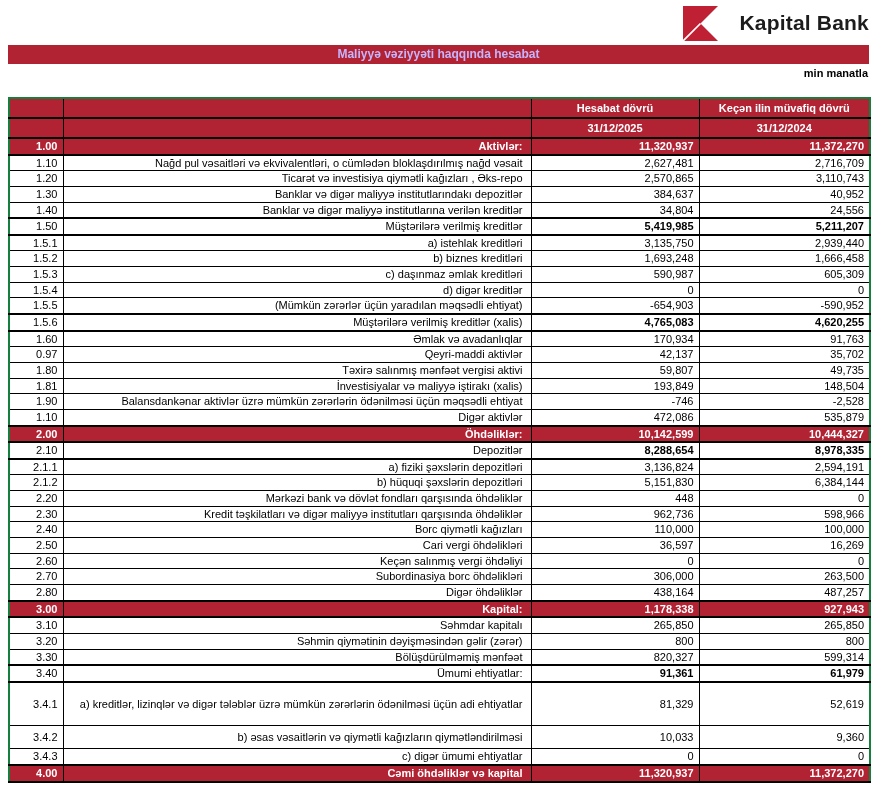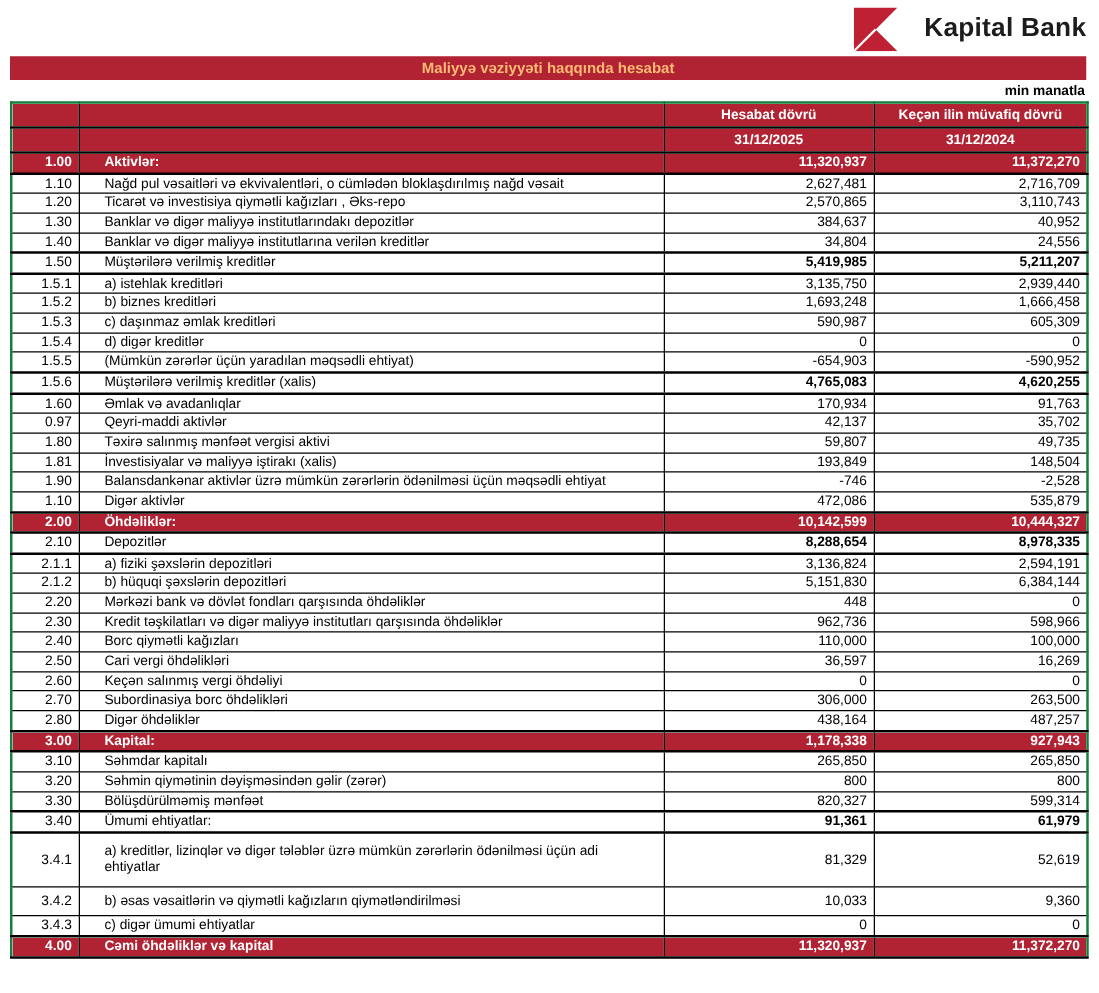--- a/index.html
+++ b/index.html
@@ -26,33 +26,33 @@
   .logo-text {
     font-size: 21px;
     font-weight: 700;
     color: #1c1c1c;
     margin-left: 21px;
     letter-spacing: 0.2px;
   }
   
   .title-bar {
     background: #b12233;
-    color: #fdba74;
+    color: #c4b5fd;
     font-size: 12px;
     font-weight: bold;
     text-align: center;
     height: 19px;
     line-height: 19px;
   }
   
   .unit-note {
     text-align: right;
     font-size: 11px;
     font-weight: bold;
-    padding: 3px 1px 2px 0;
+    padding: 3px 1px 18px 0;
   }
   
   table.report {
     width: 861px;
     border-collapse: collapse;
     table-layout: fixed;
     font-size: 11px;
     border: 2px solid #15803d;
   }
   table.report th, table.report td {
@@ -68,22 +68,22 @@
     text-align: center;
     height: 20px;
     border-bottom: 2px solid #000;
   }
   td.col-num {
     text-align: right;
     padding: 1px 5px 1px 12px;
     height: 15px;
   }
   td.col-label {
-    text-align: left;
-    padding: 1px 20px;
+    text-align: right;
+    padding: 1px 8px;
   }
   td.col-val {
     text-align: right;
     padding: 1px 5px 1px 2px;
   }
   tr.section td {
     background: #b12233;
     color: #fff;
     font-weight: bold;
     border-top: 2px solid #000;

